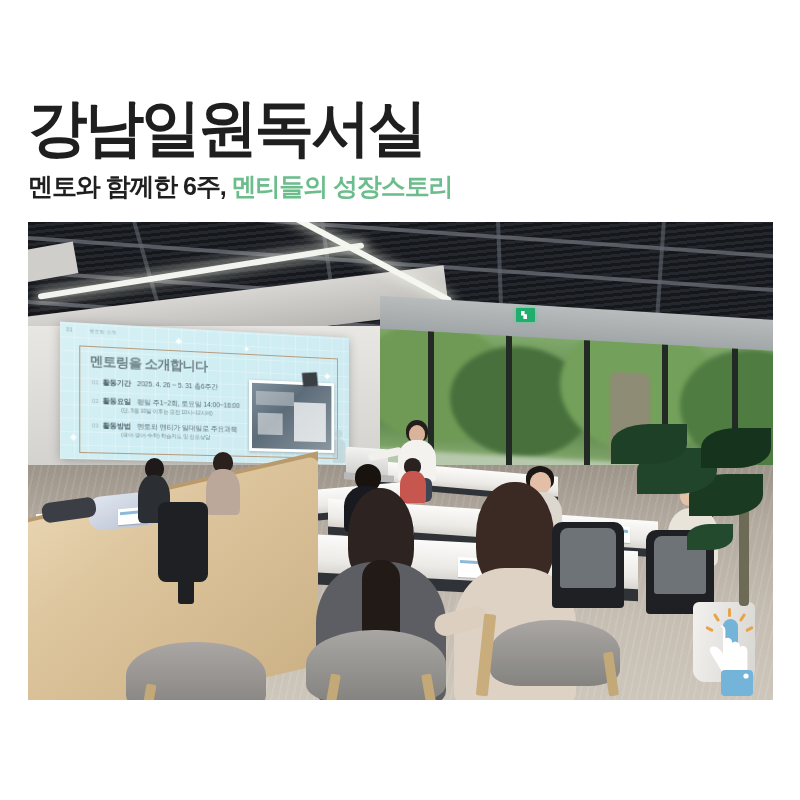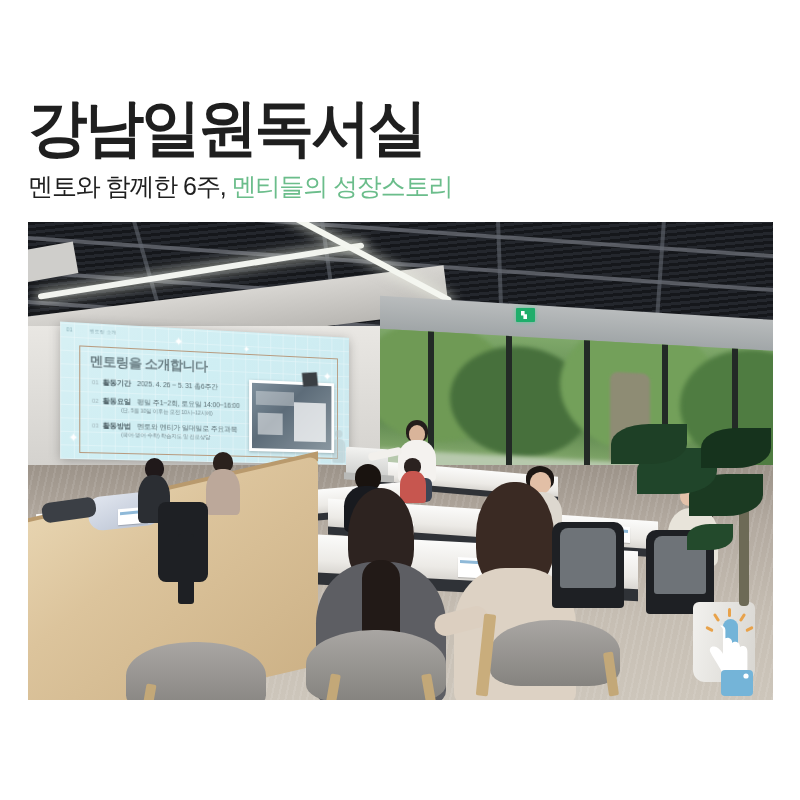--- a/index.html
+++ b/index.html
@@ -37,21 +37,21 @@
     color: #1f1f1f;
     line-height: 1.02;
     margin: 0;
     white-space: nowrap;
     transform: scaleX(0.96);
     transform-origin: left center;
   }
   .page-subtitle {
     margin: 14px 0 0 0;
     font-size: 25px;
-    font-weight: 400;
+    font-weight: 700;
     letter-spacing: -1.1px;
     line-height: 1.1;
     white-space: nowrap;
   }
   .sub-dark { color: #1f1f1f; }
   .sub-accent { color: #6bbd8b; }
 
   
   .photo {
     position: absolute;

